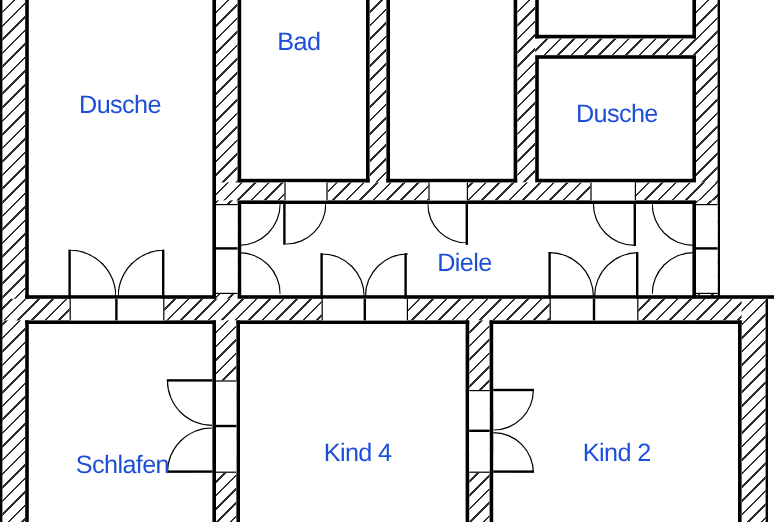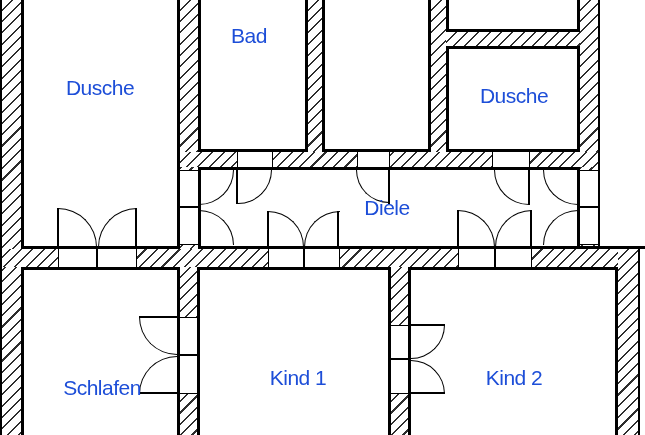--- a/index.html
+++ b/index.html
@@ -95,18 +95,18 @@
   <div class="arc" style="left:458px;top:210px;width:37px;height:37px;border-top-width:1.5px;border-right-width:1.5px;border-top-right-radius:100% 100%;"></div>
   <div class="arc" style="left:495px;top:210px;width:37px;height:37px;border-top-width:1.5px;border-left-width:1.5px;border-top-left-radius:100% 100%;"></div>
   <div class="arc" style="left:139px;top:317px;width:38px;height:38px;border-bottom-width:1.5px;border-left-width:1.5px;border-bottom-left-radius:100% 100%;"></div>
   <div class="arc" style="left:139px;top:356px;width:38px;height:38px;border-top-width:1.5px;border-left-width:1.5px;border-top-left-radius:100% 100%;"></div>
   <div class="arc" style="left:411px;top:325px;width:34px;height:34px;border-bottom-width:1.5px;border-right-width:1.5px;border-bottom-right-radius:100% 100%;"></div>
   <div class="arc" style="left:411px;top:360px;width:34px;height:34px;border-top-width:1.5px;border-right-width:1.5px;border-top-right-radius:100% 100%;"></div>
 
   <div class="lbl" style="left:100px;top:88px;">Dusche</div>
   <div class="lbl" style="left:249px;top:36px;">Bad</div>
   <div class="lbl" style="left:514px;top:96px;">Dusche</div>
-  <div class="lbl" style="left:387px;top:208px;">Diele</div>
+  <div class="lbl" style="left:387px;top:220px;">Diele</div>
   <div class="lbl" style="left:102px;top:388px;text-align:right;">Schlafen</div>
-  <div class="lbl" style="left:298px;top:378px;">Kind 1</div>
+  <div class="lbl" style="left:298px;top:378px;">Kind 4</div>
   <div class="lbl" style="left:514px;top:378px;">Kind 2</div>
 
 </div>
 
 </body></html>

